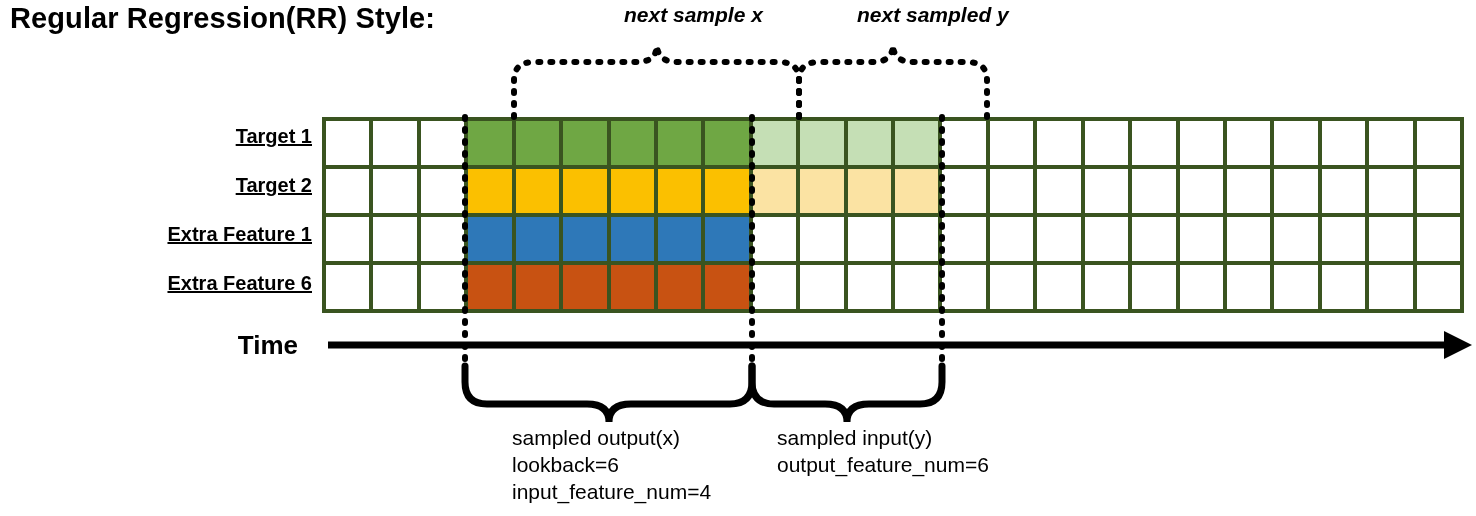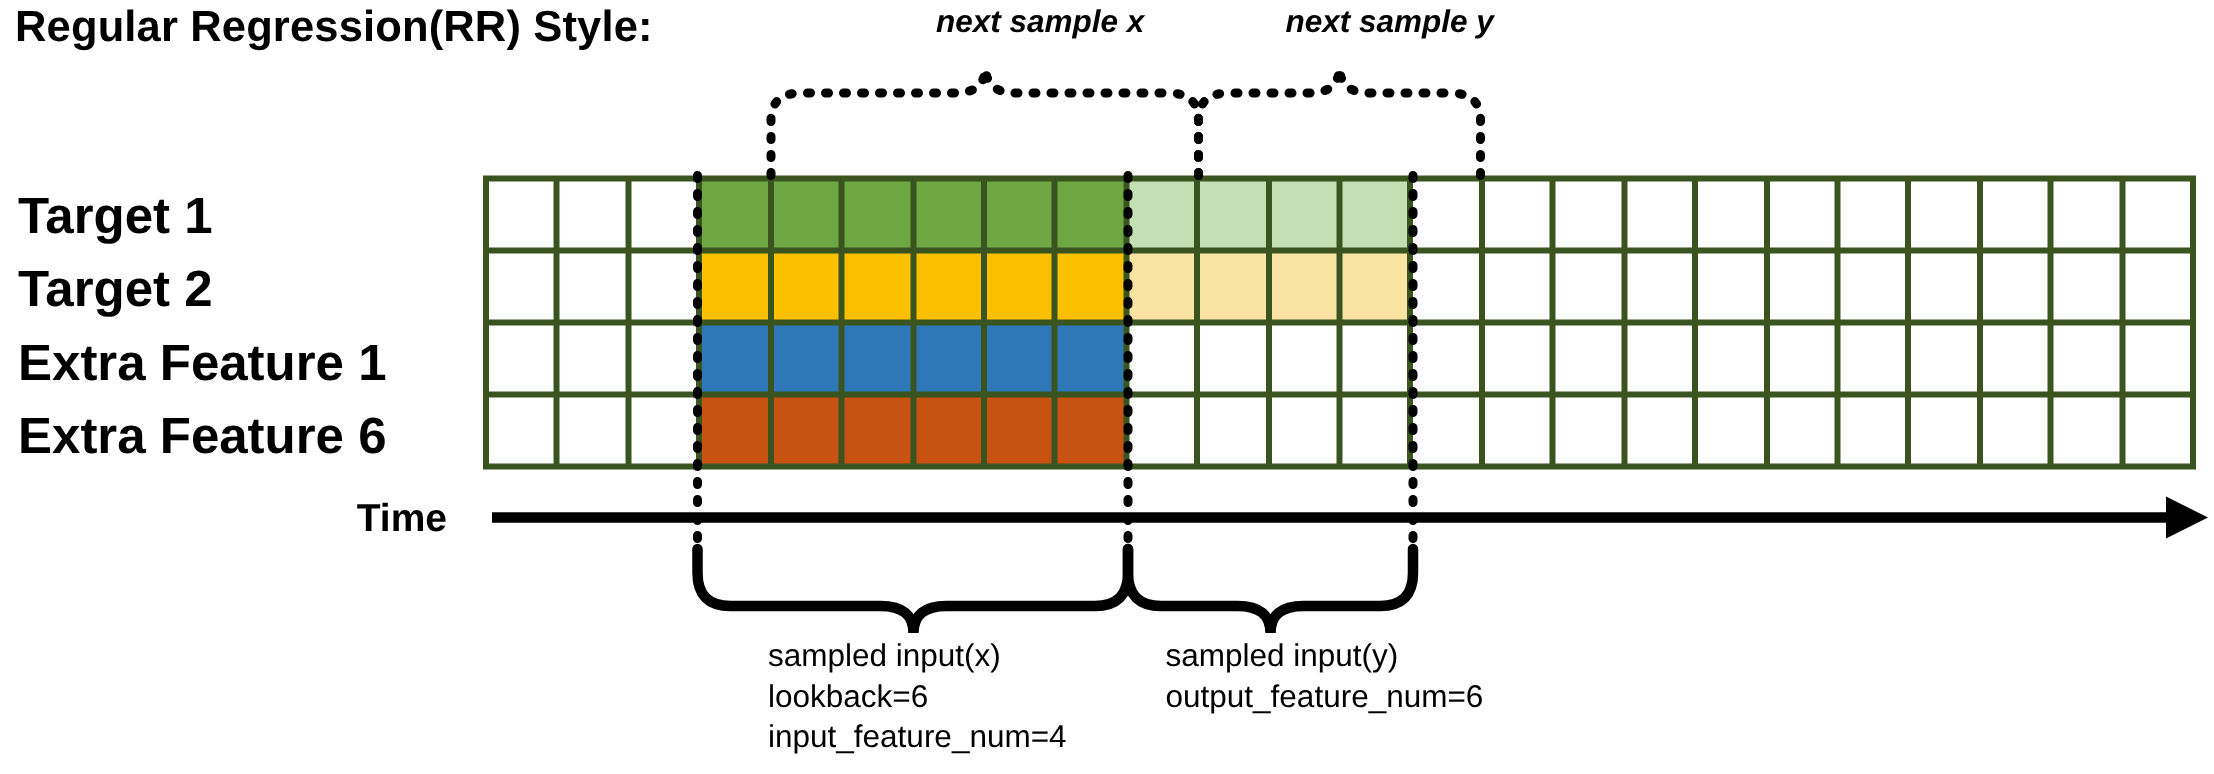--- a/index.html
+++ b/index.html
@@ -6,22 +6,22 @@
   body{width:1476px;height:516px;position:relative;overflow:hidden;
        font-family:"Liberation Sans",sans-serif;color:#000;}
 
   #stage{position:absolute;left:2px;top:0;width:1476px;height:516px;}
 
   
   #title{position:absolute;left:8px;top:2px;font-size:29px;font-weight:700;
          letter-spacing:.1px;white-space:nowrap;}
 
   
-  .row-label{position:absolute;right:0;width:300px;text-align:left;
-             font-size:34px;font-weight:700;white-space:nowrap;}
+  .row-label{position:absolute;right:0;width:300px;text-align:right;
+             font-size:20px;font-weight:700;white-space:nowrap;text-decoration:underline;}
   #labels{position:absolute;left:0;top:117px;width:310px;height:196px;}
 
   
   #grid{position:absolute;left:320px;top:117px;width:1142px;height:196px;
         background:#3A5420;display:grid;
         grid-template-columns:repeat(24,1fr);
         grid-template-rows:repeat(4,1fr);
         gap:4px;padding:4px;box-sizing:border-box;}
   .cell{background:#ffffff;}
   .c-green{background:#6FA744;}
@@ -149,26 +149,26 @@
       <div class="cell"></div>
       <div class="cell"></div>
       <div class="cell"></div>
       <div class="cell"></div>
       <div class="cell"></div>
       <div class="cell"></div>
       <div class="cell"></div>
     </div>
 
   <div class="brace-label" style="left:587px;top:3px;">next sample x</div>
-  <div class="brace-label" style="left:820px;top:3px;">next sample y</div>
+  <div class="brace-label" style="left:820px;top:3px;">next sampled y</div>
 
   <div id="time-label">Time</div>
 
   <div class="caption" style="left:510px;top:424px;">
-    <div>sampled input(x)</div>
+    <div>sampled output(x)</div>
     <div>lookback=6</div>
     <div>input_feature_num=4</div>
   </div>
 
   <div class="caption" style="left:775px;top:424px;">
     <div>sampled input(y)</div>
     <div>output_feature_num=6</div>
   </div>
 
   <svg id="overlay" viewBox="0 0 1476 516">

